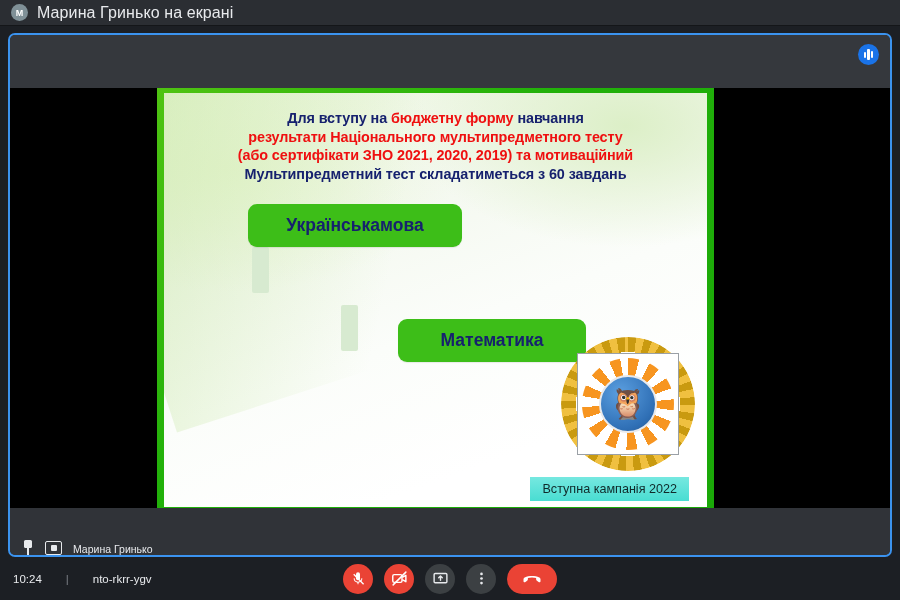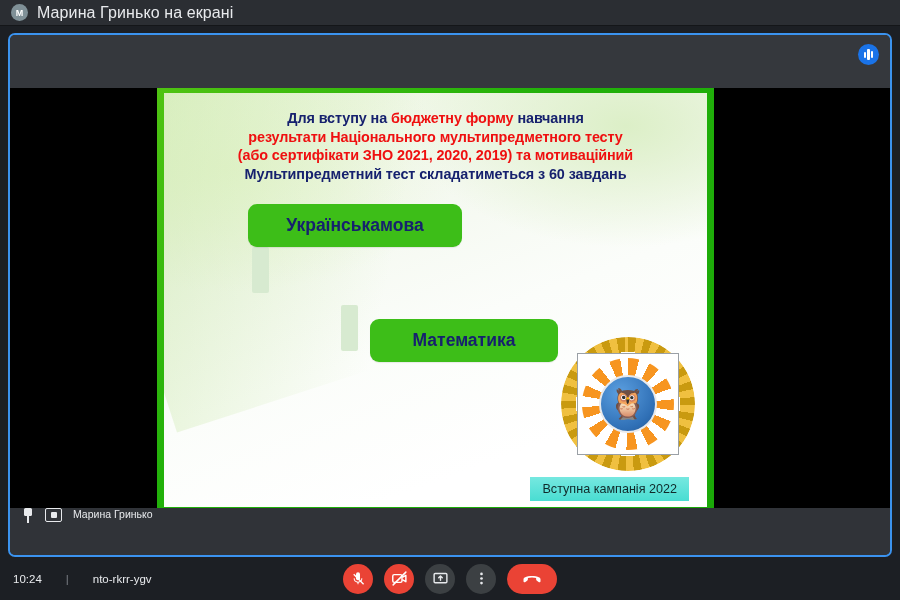--- a/index.html
+++ b/index.html
@@ -108,21 +108,21 @@
     border-radius: 9px;
     color: #16216e;
     font-weight: bold;
     font-size: 17.5px;
     display: flex; align-items: center; justify-content: center;
     box-shadow: 0 1px 1px rgba(0,0,0,.08);
     white-space: nowrap;
   }
   .sbox-1 { left: 84px;  top: 4px;   width: 214px; height: 43px; }
   .sbox-2 { left: 113px; top: 62px;  width: 238px; height: 43px; }
-  .sbox-3 { left: 206px; top: 119px; width: 188px; height: 43px; }
+  .sbox-3 { left: 234px; top: 119px; width: 188px; height: 43px; }
   .bar-1 { left: 88px;  top: 47px; }
   .bar-2 { left: 177px; top: 105px; }
 
   
   .emblem { position: absolute; right: 12px; top: 244px; width: 134px; height: 134px; }
   .emblem .wreath {
     position: absolute; inset: 0; border-radius: 50%;
     border: 11px solid transparent;
     background:
       repeating-conic-gradient(from 0deg, #c99a10 0deg 7deg, #f0c040 7deg 14deg) border-box;
@@ -156,21 +156,21 @@
     color: #102a2a;
     font-size: 12.6px;
     padding: 5px 12px 5px 12px;
     white-space: nowrap;
   }
 
   
   .tile-footer {
     position: absolute; left: 0; bottom: 0; width: 100%; height: 47px;
     background: #303338;
-    display: flex; align-items: flex-start; gap: 11px;
+    display: flex; align-items: flex-end; gap: 11px;
     padding-left: 11px;
   }
   .pin-icon { width: 13px; height: 15px; position: relative; }
   .pin-icon::before {
     content:""; position:absolute; left:2.5px; top:0; width:8px; height:8px;
     background:#e8eaed; border-radius:1.5px;
   }
   .pin-icon::after {
     content:""; position:absolute; left:6px; top:7px; width:1.6px; height:8px;
     background:#e8eaed;

